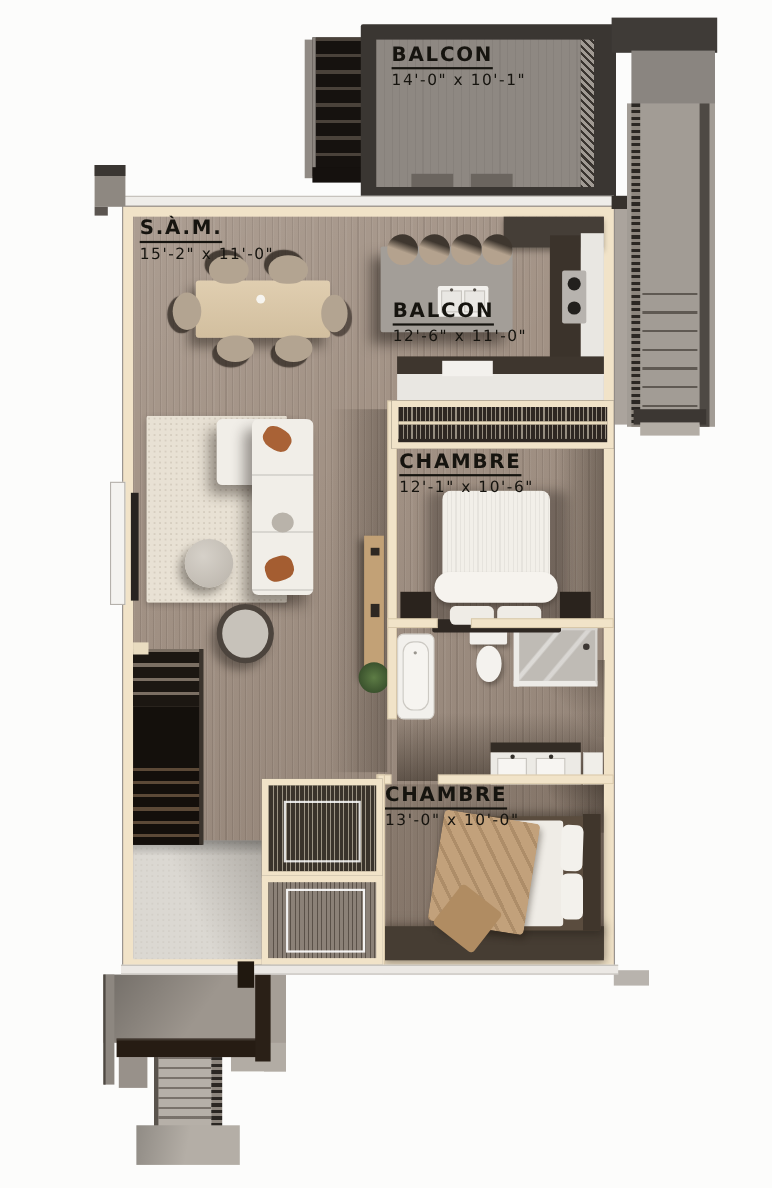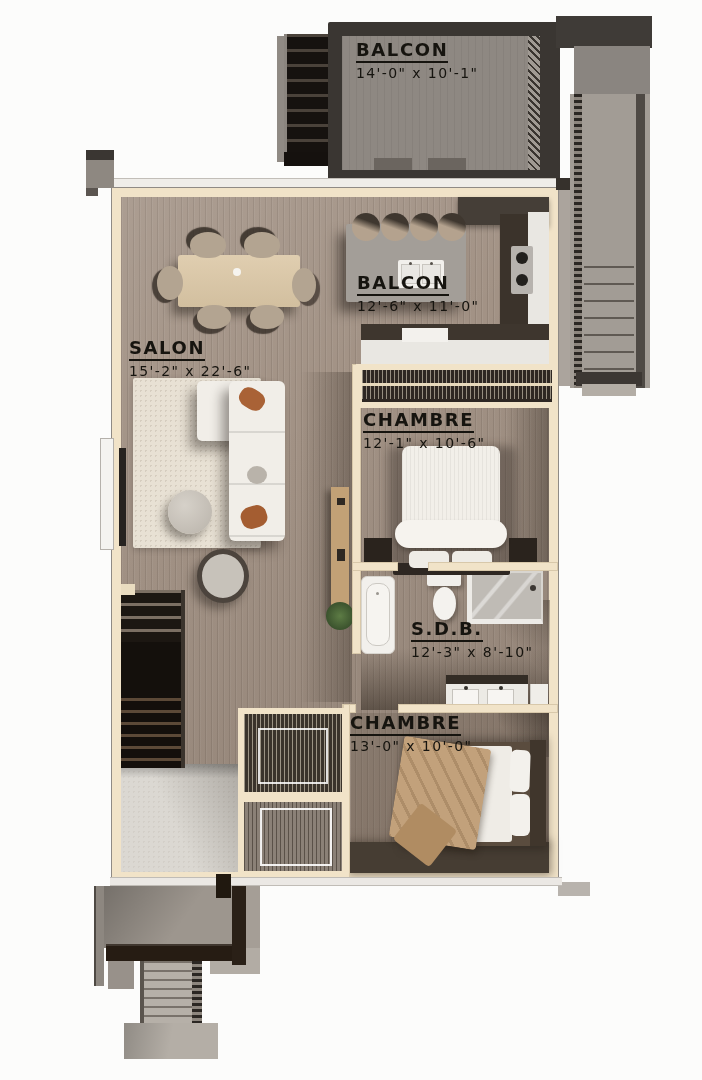--- a/index.html
+++ b/index.html
@@ -61,20 +61,24 @@
 
   <div class="abs f10" style="left:178px;top:255px;width:122px;height:52px;border-radius:3px;background:linear-gradient(180deg,#e0ceb0,#d2bf9f);box-shadow:-6px 8px 10px rgba(30,24,18,.45)"></div>
   <div class="abs f11" style="left:233px;top:268px;width:8px;height:8px;border-radius:50%;background:#f6f4ef"></div>
   <div class="abs f10" style="left:190px;top:232px;width:36px;height:26px;border-radius:50% 50% 46% 46%;background:#b3a491;box-shadow:-4px -5px 1px rgba(36,29,23,.75)"></div>
   <div class="abs f10" style="left:244px;top:232px;width:36px;height:26px;border-radius:50% 50% 46% 46%;background:#b3a491;box-shadow:-4px -5px 1px rgba(36,29,23,.75)"></div>
   <div class="abs f10" style="left:197px;top:305px;width:34px;height:24px;border-radius:46% 46% 50% 50%;background:#b3a491;box-shadow:-4px 5px 1px rgba(36,29,23,.7)"></div>
   <div class="abs f10" style="left:250px;top:305px;width:34px;height:24px;border-radius:46% 46% 50% 50%;background:#b3a491;box-shadow:-4px 5px 1px rgba(36,29,23,.7)"></div>
   <div class="abs f10" style="left:157px;top:266px;width:26px;height:34px;border-radius:50%;background:#b3a491;box-shadow:-5px 3px 1px rgba(36,29,23,.7)"></div>
   <div class="abs f10" style="left:292px;top:268px;width:24px;height:34px;border-radius:50%;background:#b3a491;box-shadow:4px 4px 1px rgba(36,29,23,.6)"></div>
 
+  <div class="label" style="left:127px;top:198px">
+    <div class="nm">S.À.M.</div>
+    <div class="dm">15'-2" x 11'-0"</div>
+  </div>
 
   <div class="abs f10" style="left:458px;top:197px;width:91px;height:28px;background:#453e37;box-shadow:0 3px 5px rgba(28,22,17,.4)"></div>
   <div class="abs f10" style="left:346px;top:224px;width:120px;height:78px;border-radius:2px;background:#a39e98;box-shadow:-8px 10px 12px rgba(28,22,17,.5)"></div>
   <div class="abs f11" style="left:352px;top:213px;width:28px;height:28px;border-radius:50%;background:linear-gradient(200deg,#3f372f 32%,#b4a28e 55%)"></div>
   <div class="abs f11" style="left:381px;top:213px;width:28px;height:28px;border-radius:50%;background:linear-gradient(200deg,#3f372f 32%,#b4a28e 55%)"></div>
   <div class="abs f11" style="left:410px;top:213px;width:28px;height:28px;border-radius:50%;background:linear-gradient(200deg,#3f372f 32%,#b4a28e 55%)"></div>
   <div class="abs f11" style="left:438px;top:213px;width:28px;height:28px;border-radius:50%;background:linear-gradient(200deg,#3f372f 32%,#b4a28e 55%)"></div>
   <div class="abs f12" style="left:398px;top:260px;width:46px;height:28px;border-radius:2px;background:#f2f0ec"></div>
   <div class="abs" style="left:401px;top:264px;width:19px;height:20px;background:#e9e7e3;border:1px solid #c9c6c0;z-index:13"></div>
   <div class="abs" style="left:422px;top:264px;width:19px;height:20px;background:#e9e7e3;border:1px solid #c9c6c0;z-index:13"></div>
@@ -102,24 +106,20 @@
   <div class="abs f11" style="left:241px;top:506px;width:26px;height:22px;border-radius:40%;background:#a45d31;transform:rotate(-18deg)"></div>
   <div class="abs f11" style="left:247px;top:466px;width:20px;height:18px;border-radius:50%;background:#b9b3aa"></div>
   <div class="abs f10" style="left:168px;top:490px;width:44px;height:44px;border-radius:50%;background:radial-gradient(circle at 38% 35%,#d6d1c9,#b9b3aa);box-shadow:-5px 6px 8px rgba(28,22,17,.4)"></div>
   <div class="abs f10" style="left:197px;top:549px;width:52px;height:54px;border-radius:50%;border:5px solid #4c443d;background:#c7c2ba;box-shadow:-5px 6px 8px rgba(28,22,17,.4)"></div>
   <div class="abs f10" style="left:119px;top:448px;width:7px;height:98px;background:#272320"></div>
   <div class="abs f10" style="left:331px;top:487px;width:18px;height:126px;background:#c2a176;box-shadow:-5px 4px 6px rgba(30,24,18,.45)"></div>
   <div class="abs f11" style="left:337px;top:498px;width:8px;height:7px;background:#2e2822"></div>
   <div class="abs f11" style="left:337px;top:549px;width:8px;height:12px;background:#2e2822"></div>
   <div class="abs f11" style="left:326px;top:602px;width:28px;height:28px;border-radius:50%;background:radial-gradient(#5d7c45,#2c4023)"></div>
 
-  <div class="label" style="left:129px;top:338px">
-    <div class="nm">SALON</div>
-    <div class="dm">15'-2" x 22'-6"</div>
-  </div>
 
   <div class="abs f10" style="left:121px;top:590px;width:63px;height:178px;background:#14100c"></div>
   <div class="abs f11" style="left:121px;top:590px;width:63px;height:52px;background-image:repeating-linear-gradient(180deg,#7b6f63 0 3px,#1c1712 3px 13px)"></div>
   <div class="abs f11" style="left:121px;top:698px;width:63px;height:70px;background-image:repeating-linear-gradient(180deg,#5c4937 0 3px,#140f0b 3px 12px)"></div>
   <div class="abs f12" style="left:121px;top:584px;width:14px;height:11px;background:#e9dcc0"></div>
   <div class="abs f11" style="left:181px;top:590px;width:4px;height:178px;background:#3b342d"></div>
 
   <div class="wall" style="left:352px;top:364px;width:9px;height:290px"></div>
   <div class="wall" style="left:352px;top:562px;width:46px;height:9px"></div>
   <div class="wall" style="left:428px;top:562px;width:130px;height:9px"></div>
@@ -160,24 +160,20 @@
   </div>
   <div class="abs f12" style="left:530px;top:585px;width:6px;height:6px;border-radius:50%;background:#3c3733"></div>
   <div class="abs f10" style="left:446px;top:675px;width:82px;height:9px;background:#332c25"></div>
   <div class="abs f10" style="left:446px;top:684px;width:82px;height:29px;background:#eceae5"></div>
   <div class="abs f11" style="left:452px;top:689px;width:27px;height:19px;background:#f7f5f2;border:1px solid #c6c3bd"></div>
   <div class="abs f11" style="left:487px;top:689px;width:27px;height:19px;background:#f7f5f2;border:1px solid #c6c3bd"></div>
   <div class="abs f12" style="left:464px;top:686px;width:4px;height:4px;border-radius:50%;background:#33302b"></div>
   <div class="abs f12" style="left:499px;top:686px;width:4px;height:4px;border-radius:50%;background:#33302b"></div>
   <div class="abs f10" style="left:530px;top:684px;width:18px;height:29px;background:#f0eee9;border-left:1px solid #cfccc6"></div>
 
-  <div class="label" style="left:411px;top:619px">
-    <div class="nm">S.D.B.</div>
-    <div class="dm">12'-3" x 8'-10"</div>
-  </div>
 
   <div class="abs" style="left:351px;top:713px;width:198px;height:158px;background:rgba(64,50,38,.16);z-index:5"></div>
   <div class="abs f6" style="left:498px;top:713px;width:51px;height:44px;background:linear-gradient(235deg,rgba(28,22,16,.5),transparent 70%)"></div>
   <div class="abs f6" style="left:350px;top:842px;width:199px;height:31px;background:#463d33;box-shadow:0 0 8px 2px rgba(60,50,40,.5)"></div>
   <div class="abs" style="left:402px;top:738px;width:146px;height:112px;background:rgba(25,19,14,.35);filter:blur(4px);z-index:9"></div>
   <div class="abs f10" style="left:408px;top:742px;width:138px;height:104px;border-radius:2px;background:#5a4c3e"></div>
   <div class="abs f11" style="left:414px;top:746px;width:98px;height:96px;border-radius:3px;background:#efece6"></div>
   <div class="abs f12" style="left:396px;top:742px;width:88px;height:102px;border-radius:4px;background:#c2a17b;background-image:repeating-linear-gradient(55deg,rgba(125,95,62,.3) 0 3px,transparent 3px 13px);transform:rotate(9deg);box-shadow:2px 4px 6px rgba(40,30,20,.4)"></div>
   <div class="abs f12" style="left:402px;top:812px;width:46px;height:46px;border-radius:4px;background:#b08c62;transform:rotate(38deg)"></div>
   <div class="abs f12" style="left:510px;top:750px;width:20px;height:42px;border-radius:6px;background:#f3f1ec;transform:rotate(2deg)"></div>

